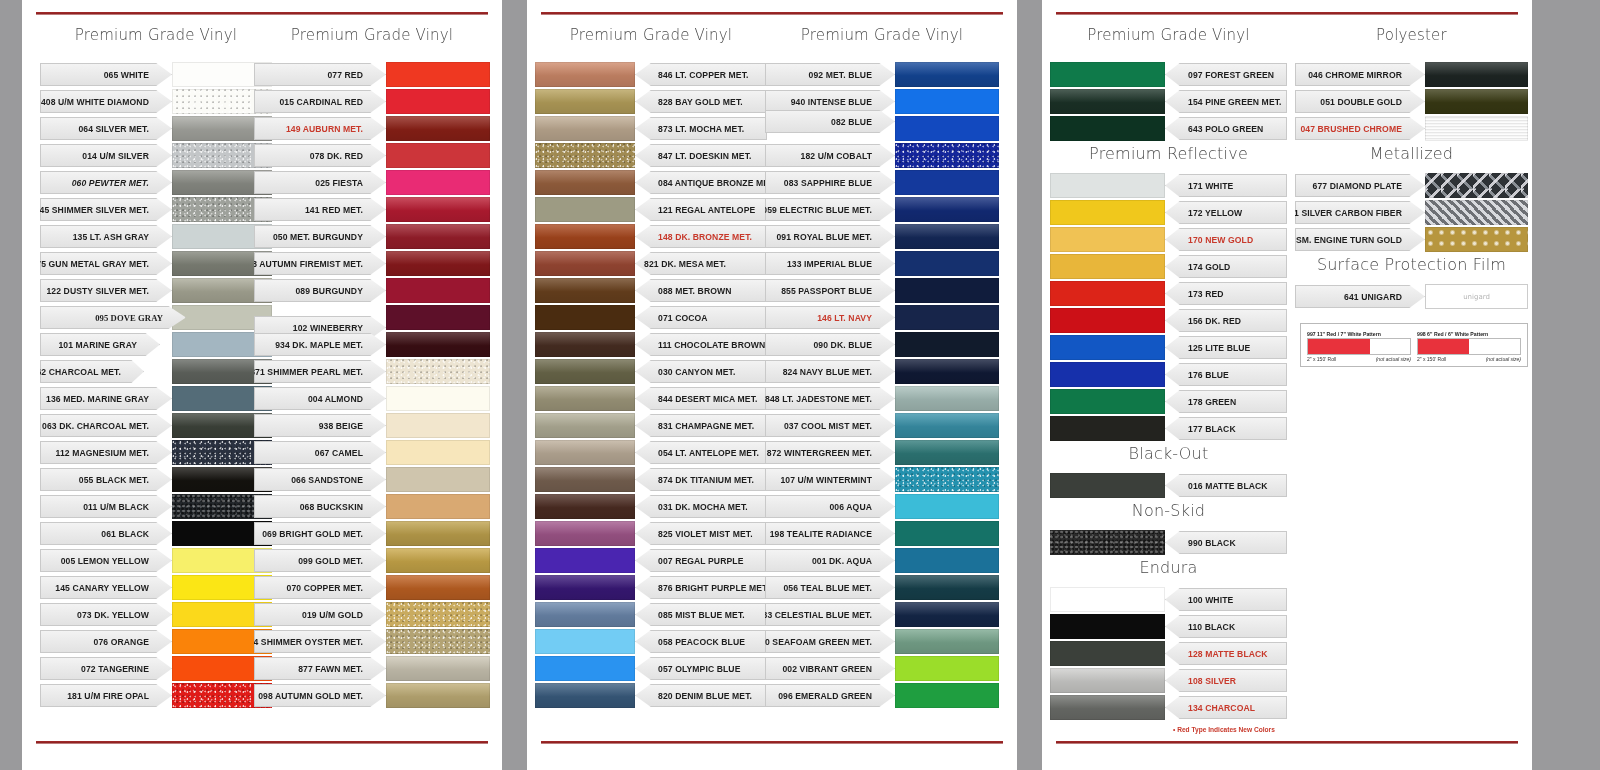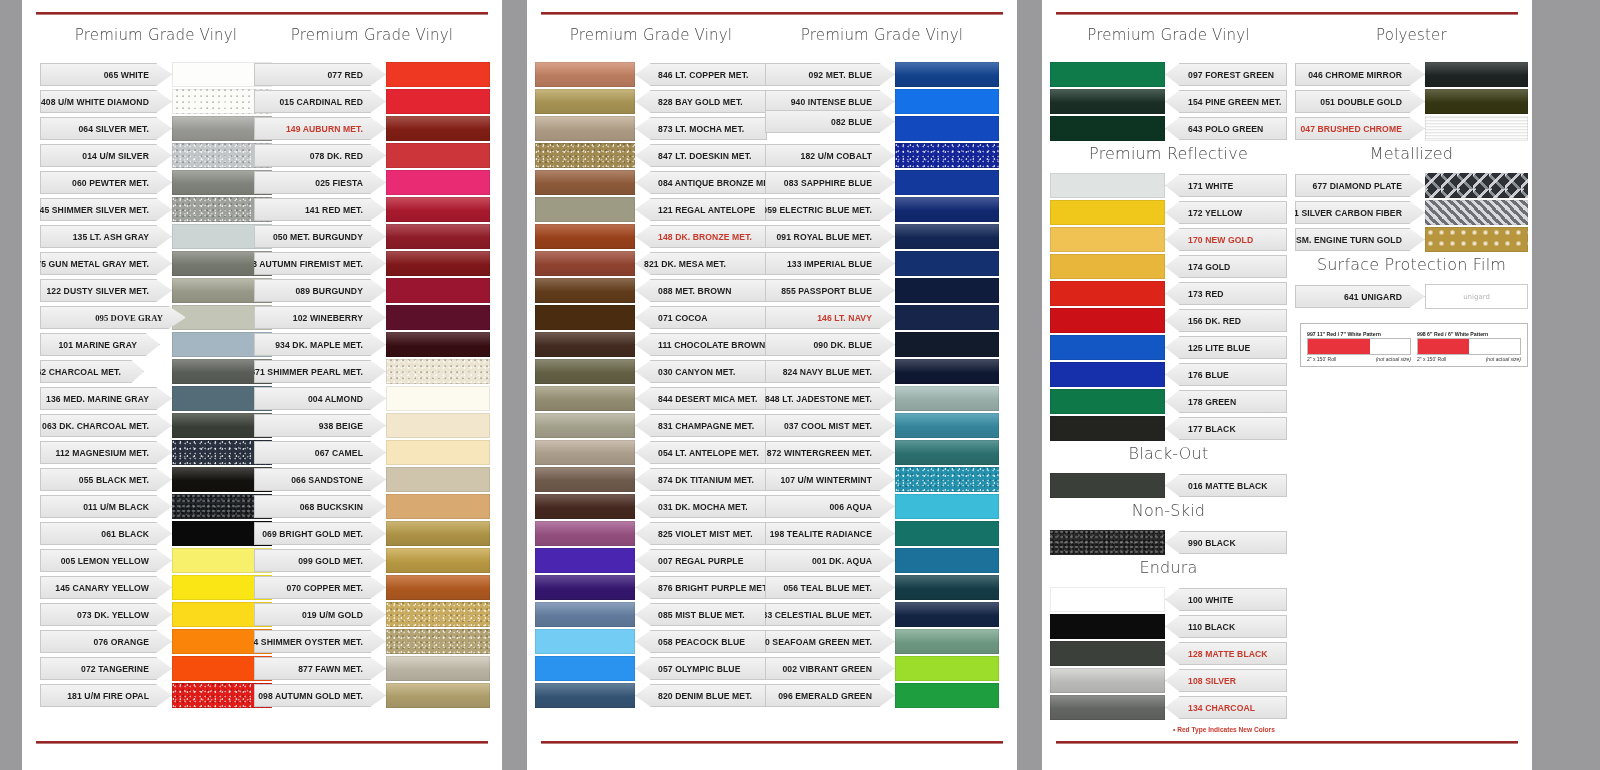--- a/index.html
+++ b/index.html
@@ -110,21 +110,21 @@
       <div class="sect-title big" style="left: 18px; width: 232px; top: 26px;">Premium Grade Vinyl</div>
       <div class="swatch bordered " style="left: 150px; width: 100px; top: 62px; background-color: rgb(253, 253, 251);"></div>
       <div class="plate ptr-r" style="left: 18px; width: 132px; top: 63px;">065  WHITE</div>
       <div class="swatch bordered tex-sparkle" style="left: 150px; width: 100px; top: 89px; background-color: rgb(251, 251, 247);"></div>
       <div class="plate ptr-r" style="left: 18px; width: 132px; top: 90px;">408  U/M WHITE DIAMOND</div>
       <div class="swatch bordered tex-met" style="left: 150px; width: 100px; top: 116px; background-color: rgb(168, 169, 163);"></div>
       <div class="plate ptr-r" style="left: 18px; width: 132px; top: 117px;">064  SILVER MET.</div>
       <div class="swatch bordered tex-sparkle" style="left: 150px; width: 100px; top: 143px; background-color: rgb(195, 198, 200);"></div>
       <div class="plate ptr-r" style="left: 18px; width: 132px; top: 144px;">014  U/M SILVER</div>
       <div class="swatch bordered tex-met" style="left: 150px; width: 100px; top: 170px; background-color: rgb(142, 144, 137);"></div>
-      <div class="plate ptr-r" style="left: 18px; width: 132px; top: 171px;">060  PEWTER MET.</div>
+      <div class="plate ptr-r" style="left: 18px; width: 132px; top: 171px; font-style: italic;">060  PEWTER MET.</div>
       <div class="swatch bordered tex-sparkle" style="left: 150px; width: 100px; top: 197px; background-color: rgb(158, 161, 155);"></div>
       <div class="plate ptr-r" style="left: 18px; width: 132px; top: 198px;">645  SHIMMER SILVER MET.</div>
       <div class="swatch bordered " style="left: 150px; width: 100px; top: 224px; background-color: rgb(204, 212, 212);"></div>
       <div class="plate ptr-r" style="left: 18px; width: 132px; top: 225px;">135  LT. ASH GRAY</div>
       <div class="swatch bordered tex-met" style="left: 150px; width: 100px; top: 251px; background-color: rgb(130, 133, 122);"></div>
       <div class="plate ptr-r" style="left: 18px; width: 132px; top: 252px;">875  GUN METAL GRAY MET.</div>
       <div class="swatch bordered tex-met" style="left: 150px; width: 100px; top: 278px; background-color: rgb(170, 170, 152);"></div>
       <div class="plate ptr-r" style="left: 18px; width: 132px; top: 279px;">122  DUSTY SILVER MET.</div>
       <div class="swatch bordered " style="left: 150px; width: 100px; top: 305px; background-color: rgb(195, 197, 182);"></div>
       <div class="plate ptr-r" style="left: 18px; width: 146px; top: 306px; font-family: Liberation Serif, serif;">095  DOVE GRAY</div>
@@ -169,21 +169,21 @@
       <div class="plate ptr-r" style="left: 232px; width: 132px; top: 171px;">025  FIESTA</div>
       <div class="swatch bordered tex-met" style="left: 364px; width: 104px; top: 197px; background-color: rgb(187, 28, 51);"></div>
       <div class="plate ptr-r" style="left: 232px; width: 132px; top: 198px;">141  RED MET.</div>
       <div class="swatch bordered tex-met" style="left: 364px; width: 104px; top: 224px; background-color: rgb(156, 31, 44);"></div>
       <div class="plate ptr-r" style="left: 232px; width: 132px; top: 225px;">050  MET. BURGUNDY</div>
       <div class="swatch bordered tex-met" style="left: 364px; width: 104px; top: 251px; background-color: rgb(141, 26, 29);"></div>
       <div class="plate ptr-r" style="left: 232px; width: 132px; top: 252px;">843  AUTUMN FIREMIST MET.</div>
       <div class="swatch bordered " style="left: 364px; width: 104px; top: 278px; background-color: rgb(154, 22, 48);"></div>
       <div class="plate ptr-r" style="left: 232px; width: 132px; top: 279px;">089  BURGUNDY</div>
       <div class="swatch bordered " style="left: 364px; width: 104px; top: 305px; background-color: rgb(93, 16, 41);"></div>
-      <div class="plate ptr-r" style="left: 232px; width: 132px; top: 306px;">102  WINEBERRY</div>
+      <div class="plate ptr-r" style="left: 232px; width: 132px; top: 316px;">102  WINEBERRY</div>
       <div class="swatch bordered tex-met" style="left: 364px; width: 104px; top: 332px; background-color: rgb(61, 15, 20);"></div>
       <div class="plate ptr-r" style="left: 232px; width: 132px; top: 333px;">934  DK. MAPLE MET.</div>
       <div class="swatch bordered tex-sparkle" style="left: 364px; width: 104px; top: 359px; background-color: rgb(236, 228, 210);"></div>
       <div class="plate ptr-r" style="left: 232px; width: 132px; top: 360px;">871  SHIMMER PEARL MET.</div>
       <div class="swatch bordered " style="left: 364px; width: 104px; top: 386px; background-color: rgb(253, 251, 240);"></div>
       <div class="plate ptr-r" style="left: 232px; width: 132px; top: 387px;">004  ALMOND</div>
       <div class="swatch bordered " style="left: 364px; width: 104px; top: 413px; background-color: rgb(242, 230, 205);"></div>
       <div class="plate ptr-r" style="left: 232px; width: 132px; top: 414px;">938  BEIGE</div>
       <div class="swatch bordered " style="left: 364px; width: 104px; top: 440px; background-color: rgb(247, 230, 187);"></div>
       <div class="plate ptr-r" style="left: 232px; width: 132px; top: 441px;">067  CAMEL</div>

